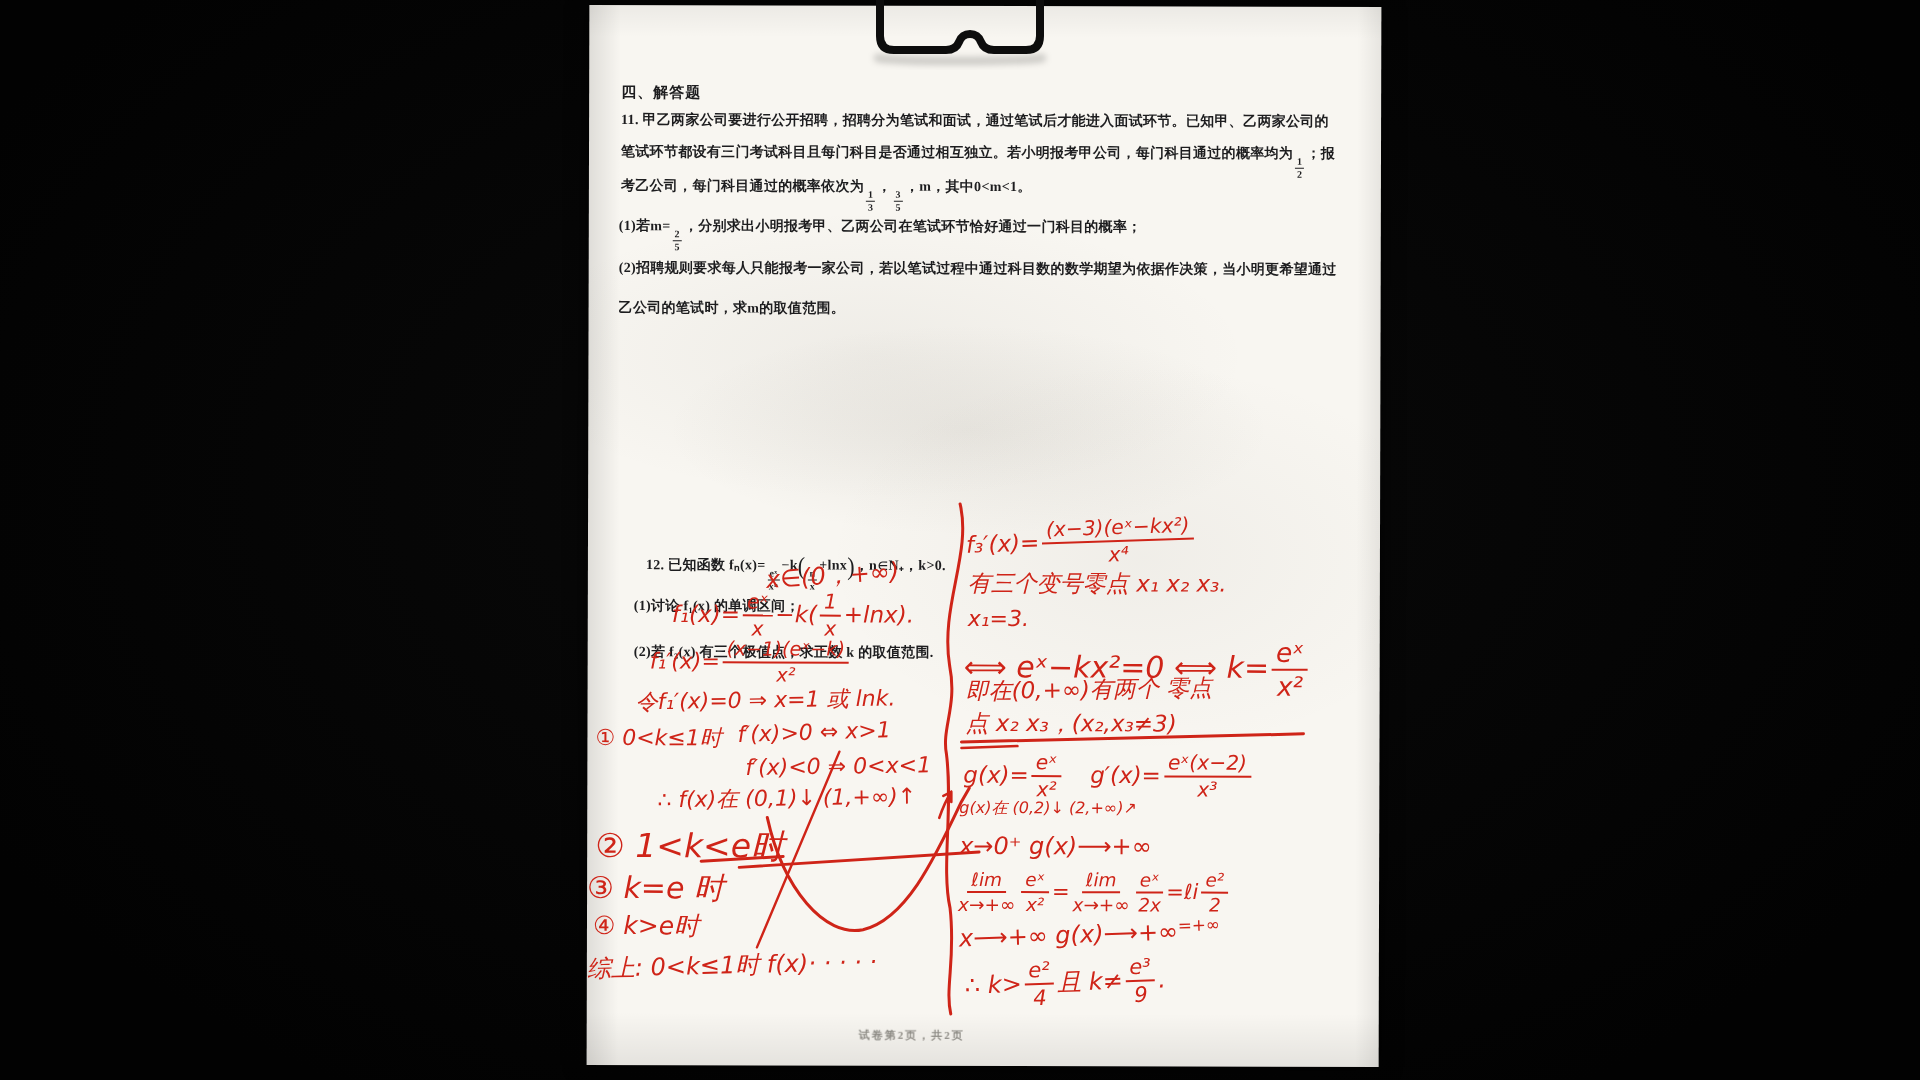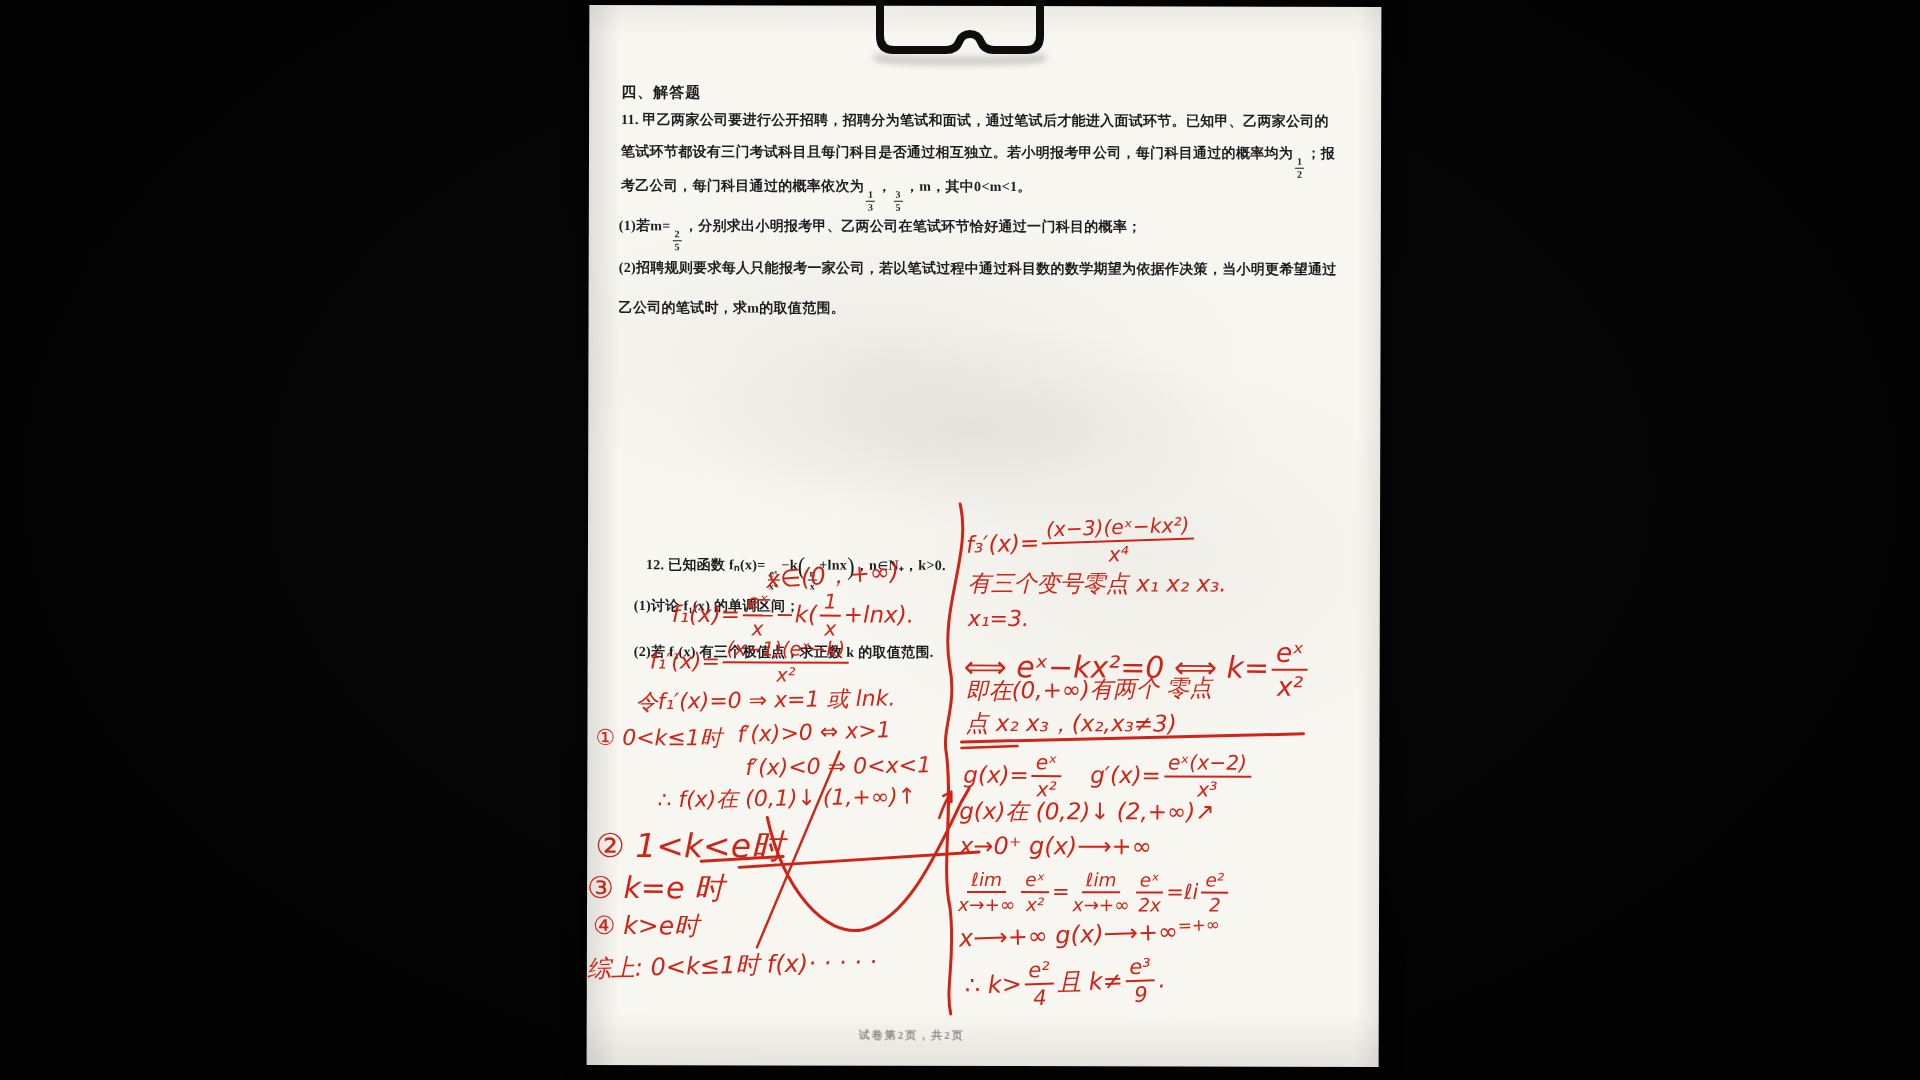--- a/index.html
+++ b/index.html
@@ -127,21 +127,21 @@
     <div class="hw" style="left:378px;top:706px;font-size:23px;">点 x₂ x₃，(x₂,x₃≠3)</div>
 
     <div class="hw" style="left:376px;top:746px;font-size:23px;"><span>g(x)=</span><span class="hfrac">
           <span class="num">eˣ</span>
           <span class="den">x²</span>
         </span><span style="display:inline-block;width:26px;"></span><span>g′(x)=</span><span class="hfrac">
           <span class="num">eˣ(x−2)</span>
           <span class="den">x³</span>
         </span></div>
 
-    <div class="hw" style="left:372px;top:794px;font-size:23px;">g(x)在 (0,2)↓ (2,+∞)↗</div>
+    <div class="hw" style="left:372px;top:794px;font-size:16px;">g(x)在 (0,2)↓ (2,+∞)↗</div>
     <div class="hw" style="left:372px;top:828px;font-size:24px;">x→0⁺  g(x)⟶+∞</div>
 
     <div class="hw" style="left:368px;top:864px;font-size:21px;text-align:center;"><span class="hfrac">
           <span class="num">ℓim</span>
           <span class="den">x→+∞</span>
         </span><span class="hfrac">
           <span class="num">eˣ</span>
           <span class="den">x²</span>
         </span><span>=</span><span class="hfrac">
           <span class="num">ℓim</span>

